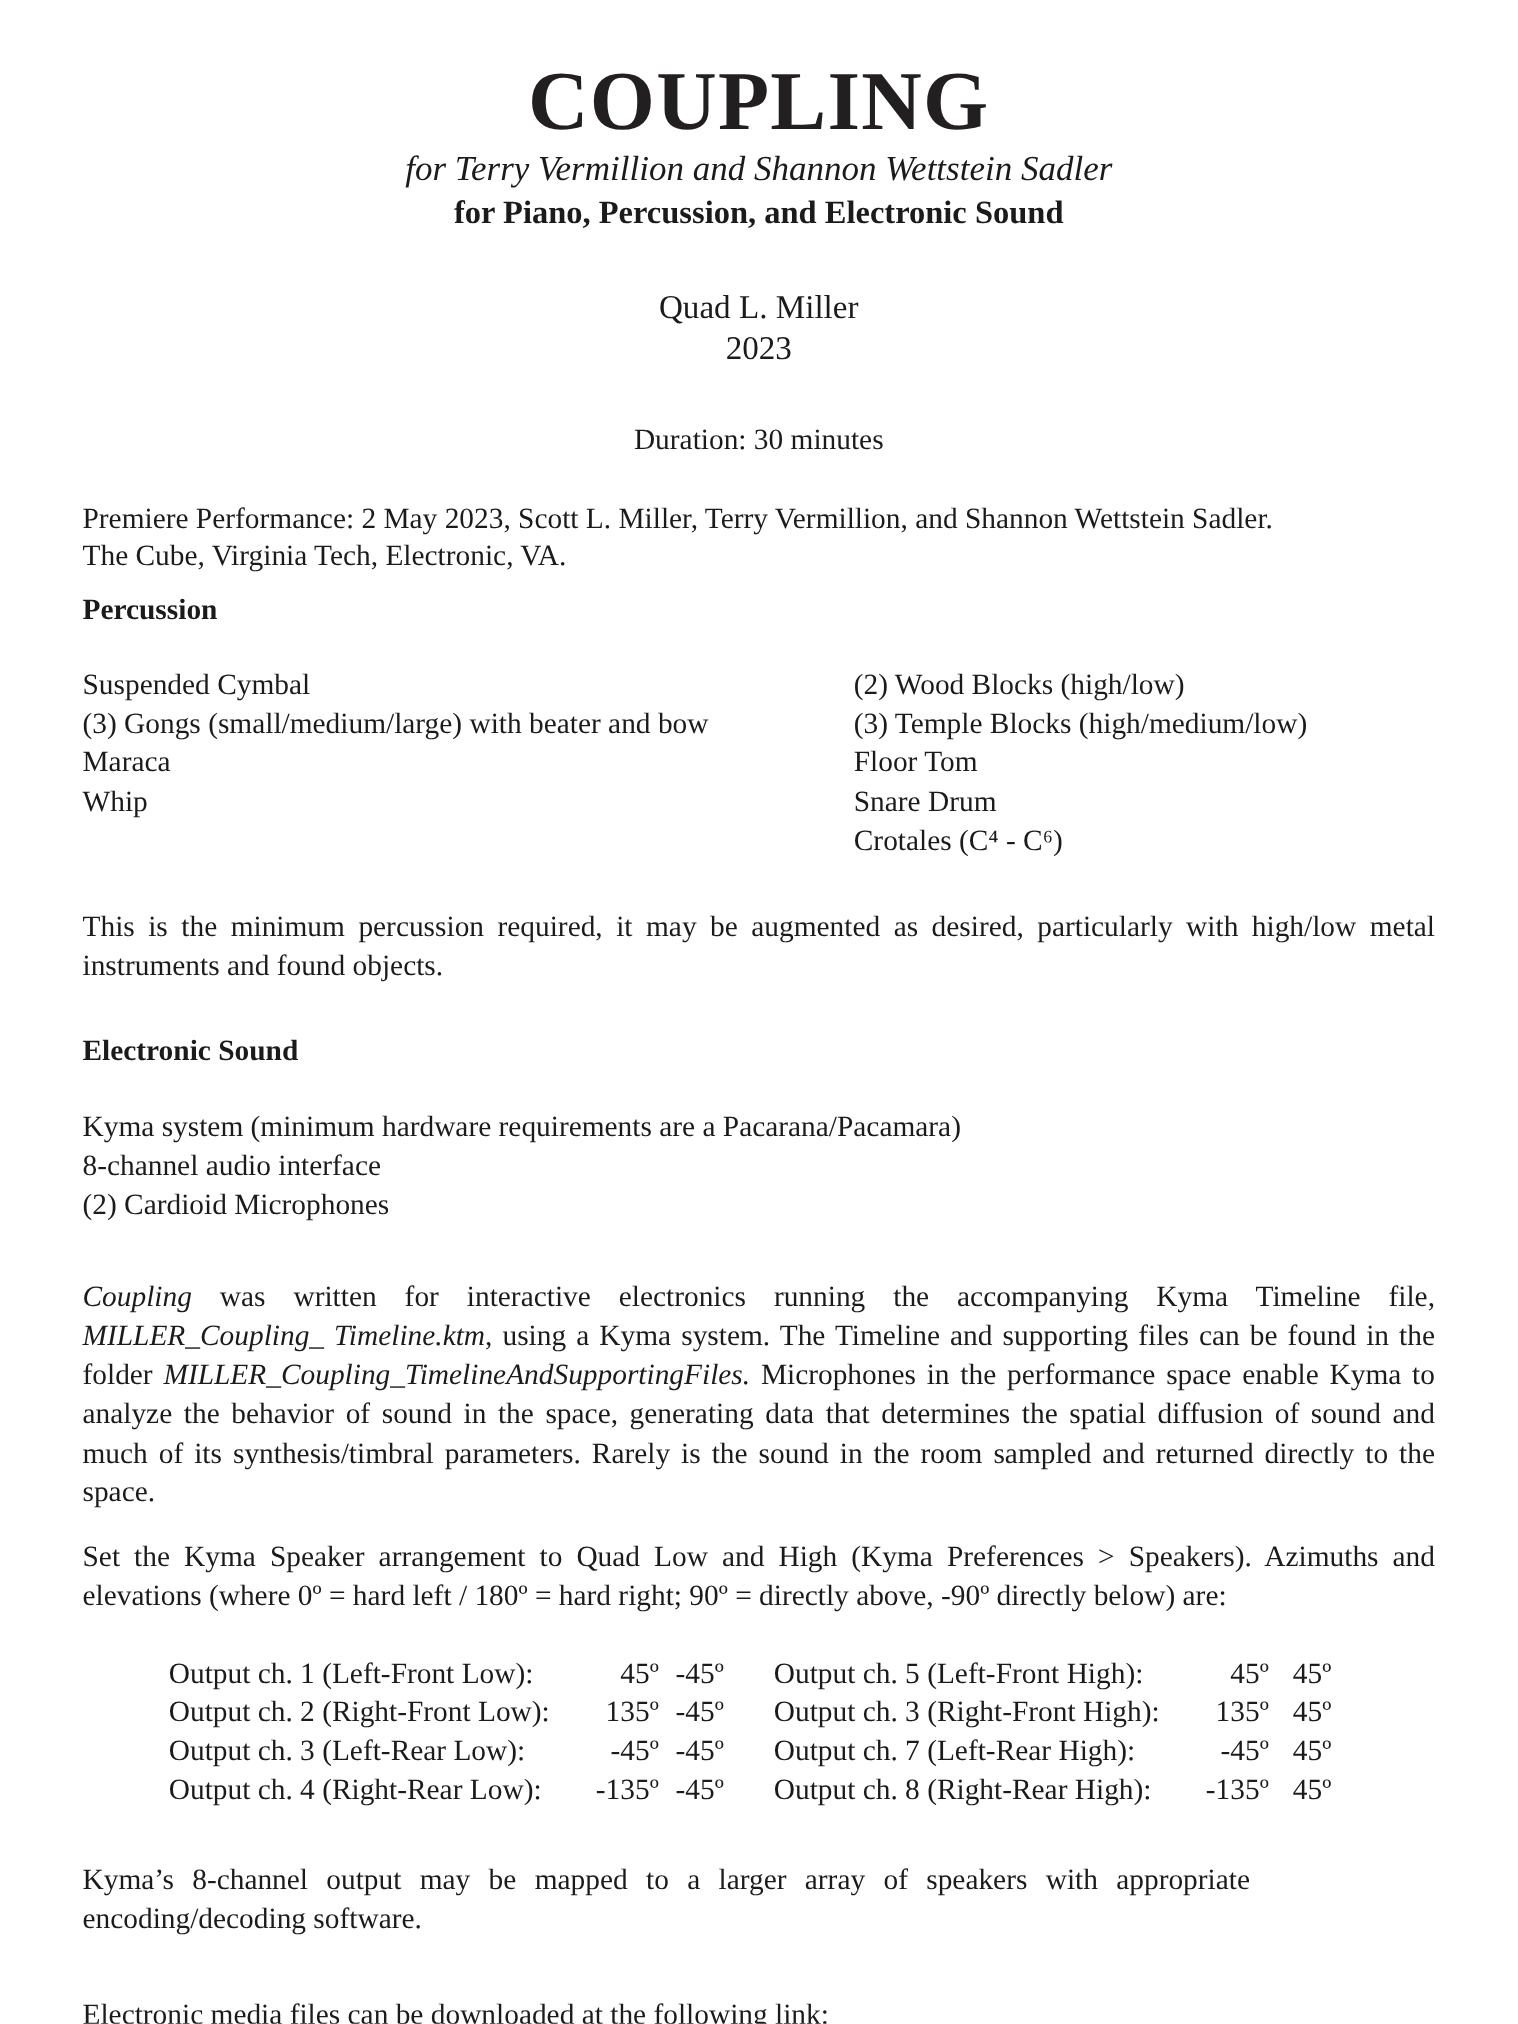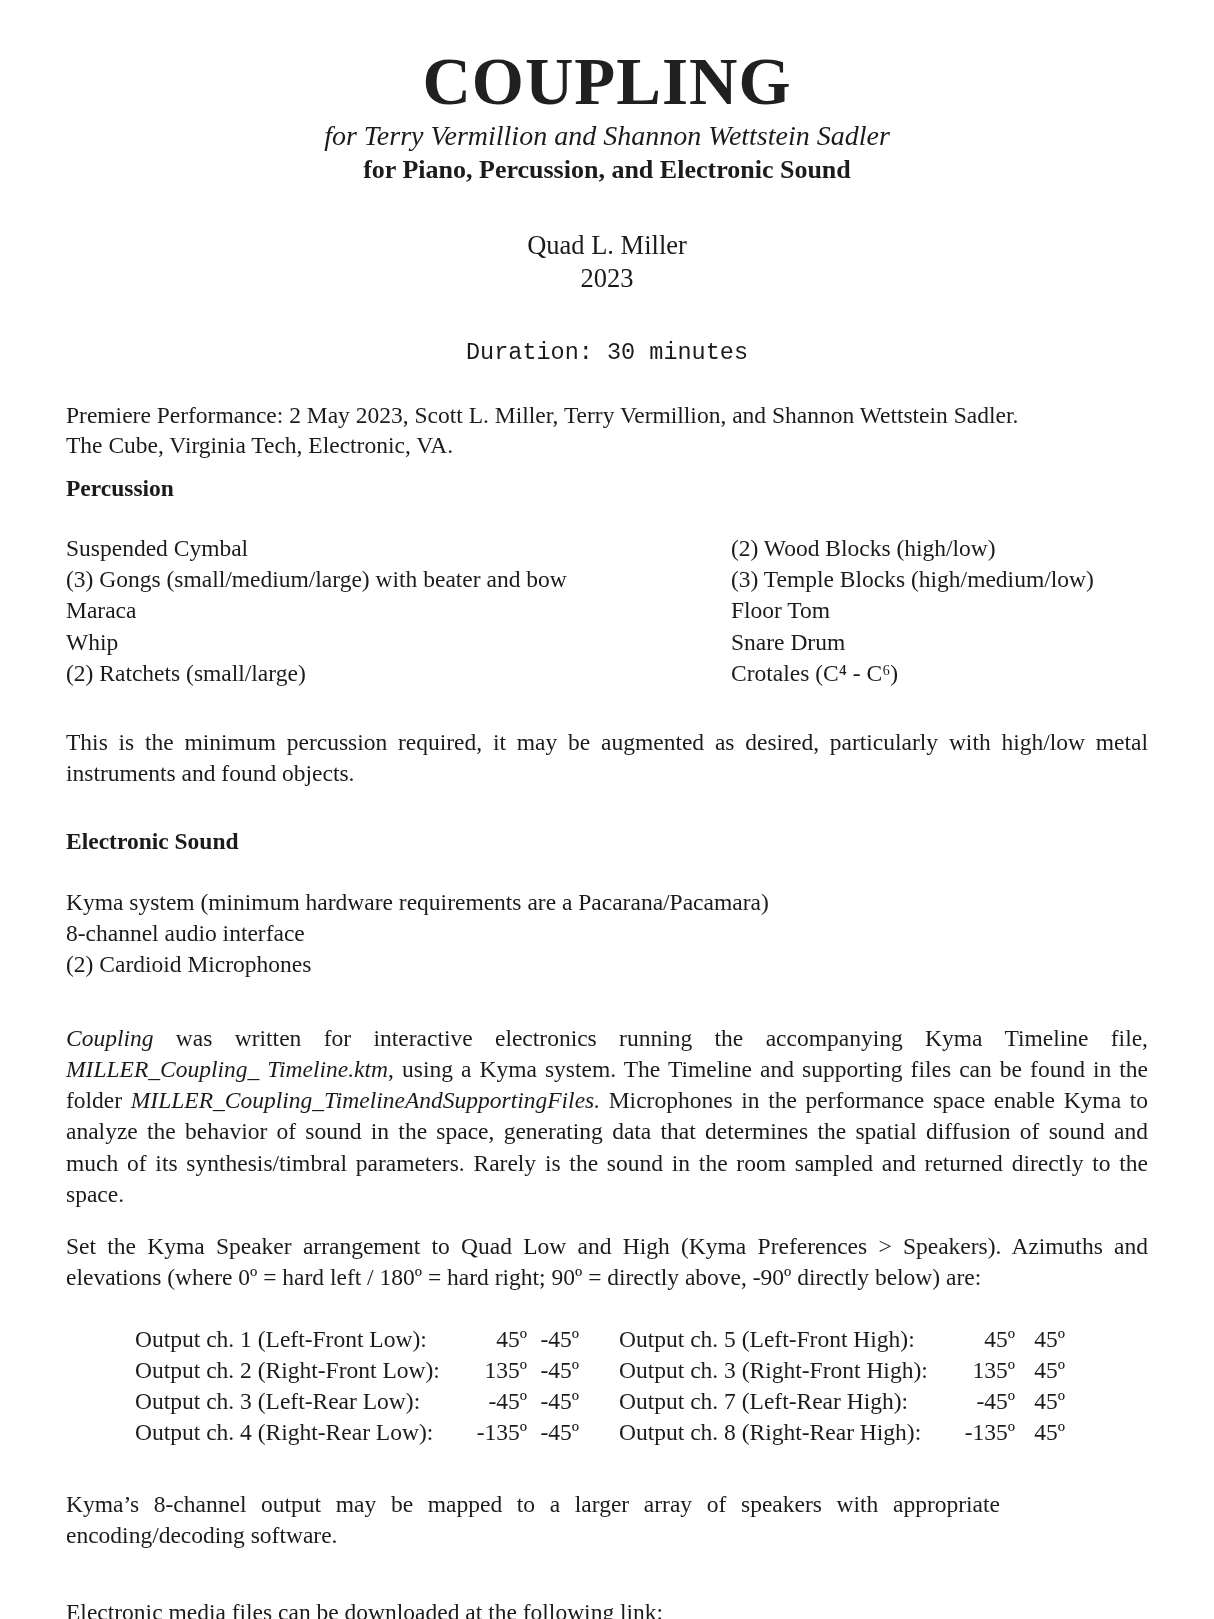--- a/index.html
+++ b/index.html
@@ -42,36 +42,34 @@
   }
   .author-block {
     text-align: center;
     font-size: 26.5px;
     line-height: 1.25;
     margin-top: 44px;
   }
   .duration {
     text-align: center;
     margin-top: 42px;
-    font-family: Liberation Mono, monospace;
   }
   .premiere {
     text-align: left;
     margin-top: 31px;
     line-height: 1.28;
   }
   .heading {
     font-weight: 700;
     margin-top: 13px;
   }
   .heading.es { margin-top: 36px; }
   .cols {
     display: flex;
     margin-top: 29px;
-    gap: 48px;
   }
   .col-left { width: 617px; flex: none; }
   .col-right { flex: 1; }
   .just {
     text-align: justify;
     margin: 0;
   }
   .note-para { margin-top: 38px; }
   .equipment { margin-top: 30px; }
   .desc-para { margin-top: 42px; }
@@ -117,21 +115,20 @@
   </div>
 
   <div class="heading">Percussion</div>
 
   <div class="cols">
     <div class="col-left">
       <div>Suspended Cymbal</div>
       <div>(3) Gongs (small/medium/large) with beater and bow</div>
       <div>Maraca</div>
       <div>Whip</div>
-      <div>(2) Ratchets (small/large)</div>
     </div>
     <div class="col-right">
       <div>(2) Wood Blocks (high/low)</div>
       <div>(3) Temple Blocks (high/medium/low)</div>
       <div>Floor Tom</div>
       <div>Snare Drum</div>
       <div>Crotales (C⁴ - C⁶)</div>
     </div>
   </div>
 

